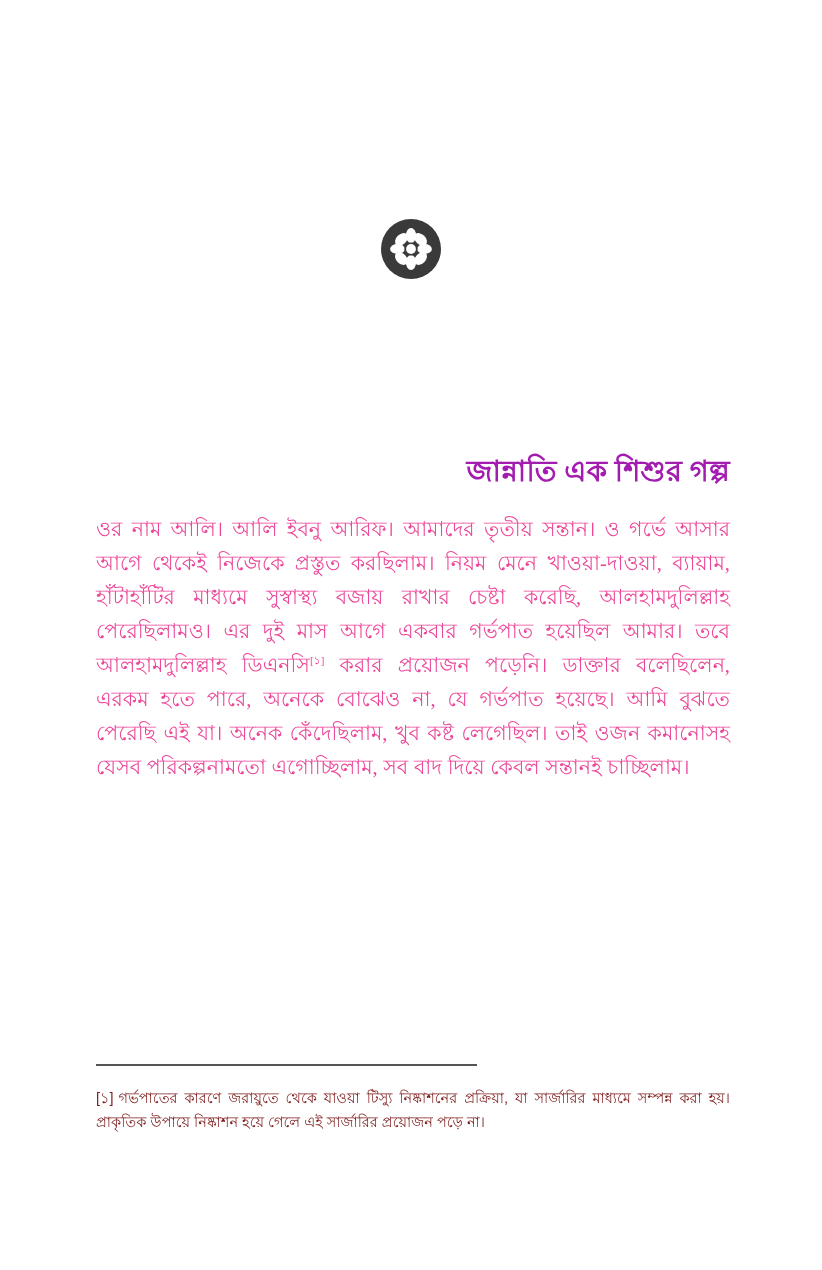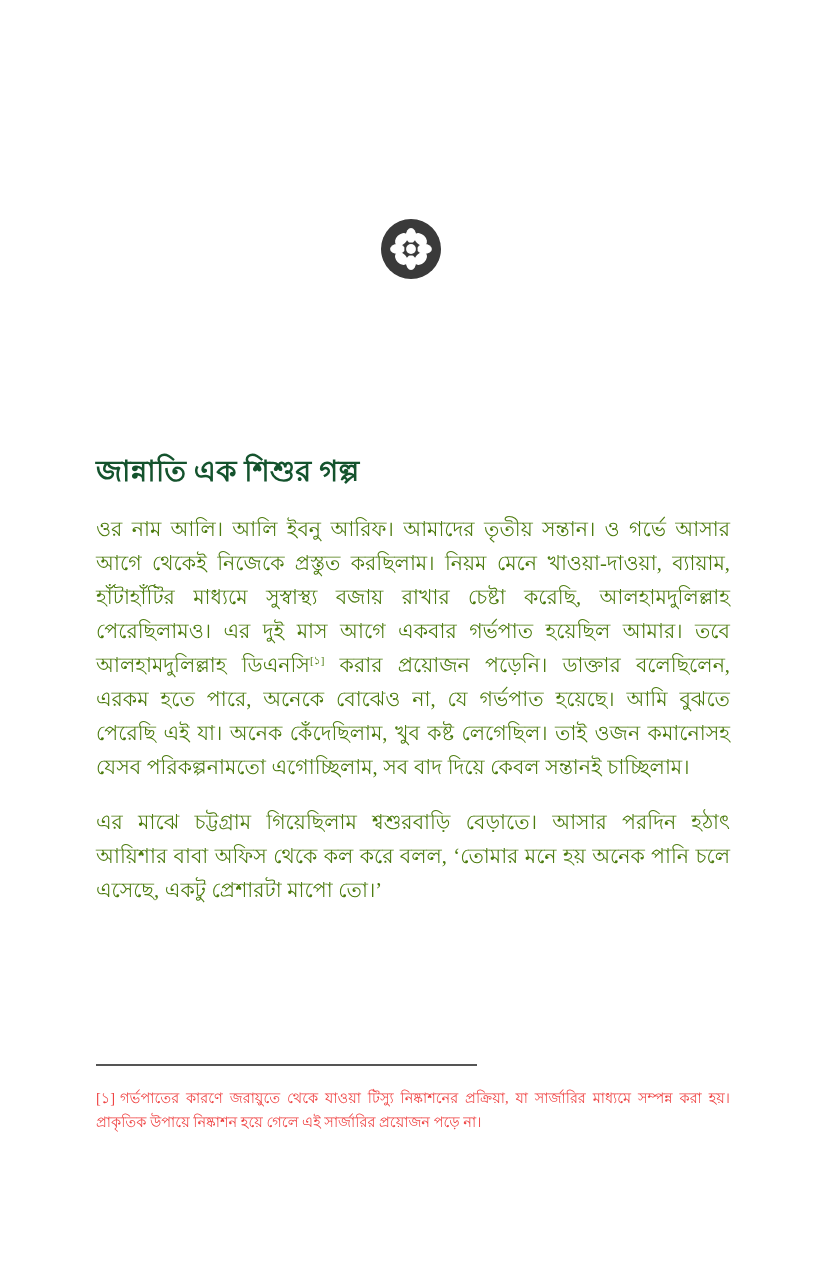--- a/index.html
+++ b/index.html
@@ -35,44 +35,44 @@
   .ornament-wrap svg {
     display: block;
   }
 
   
   .chapter-title {
     position: absolute;
     left: 96px;
     top: 432px;
     width: 634px;
-    text-align: left;
+    text-align: right;
     font-size: 29px;
     line-height: 40px;
     font-weight: 700;
     letter-spacing: 0.3px;
-    color: #14532d;
+    color: #a21caf;
     font-family: "Liberation Serif", "DejaVu Serif", serif;
   }
 
   
   .body-block {
     position: absolute;
     left: 96px;
     top: 512px;
     width: 634px;
   }
 
   .para {
     margin: 0 0 21px 0;
     font-size: 20.5px;
     line-height: 34px;
     text-align: justify;
     text-justify: inter-word;
-    color: #4d7c0f;
+    color: #ec4899;
     font-family: "Liberation Serif", "DejaVu Serif", serif;
     word-spacing: 0.5px;
   }
   .para:last-child {
     margin-bottom: 0;
   }
   .para.last-line-left {
     text-align-last: left;
   }
 
@@ -94,22 +94,22 @@
 
   .footnote {
     position: absolute;
     left: 96px;
     top: 1086px;
     width: 634px;
     font-size: 14.5px;
     line-height: 24px;
     text-align: justify;
     text-align-last: left;
-    color: #ef4444;
-    font-family: Liberation Serif, serif;
+    color: #7f1d1d;
+    font-family: Liberation Sans, sans-serif;
   }
   .footnote .fn-marker {
     margin-right: 5px;
   }
 </style>
 </head>
 <body>
 
 <div class="page">
 
@@ -138,20 +138,19 @@
     </svg>
   </div>
 
   <h1 class="chapter-title">জান্নাতি এক শিশুর গল্প</h1>
 
   <div class="body-block">
 
     <p class="para"><span>ওর নাম আলি। আলি ইবনু আরিফ। আমাদের তৃতীয় সন্তান। ও গর্ভে আসার আগে থেকেই নিজেকে প্রস্তুত করছিলাম। নিয়ম মেনে খাওয়া-দাওয়া, ব্যায়াম, হাঁটাহাঁটির মাধ্যমে সুস্বাস্থ্য বজায় রাখার চেষ্টা করেছি, আলহামদুলিল্লাহ পেরেছিলামও। এর দুই মাস আগে একবার গর্ভপাত হয়েছিল আমার। তবে আলহামদুলিল্লাহ ডিএনসি</span><sup class="fn-ref">[১]</sup><span> করার প্রয়োজন পড়েনি। ডাক্তার বলেছিলেন, এরকম হতে পারে, অনেকে বোঝেও না, যে গর্ভপাত হয়েছে। আমি বুঝতে পেরেছি এই যা। অনেক কেঁদেছিলাম, খুব কষ্ট লেগেছিল। তাই ওজন কমানোসহ যেসব পরিকল্পনামতো এগোচ্ছিলাম, সব বাদ দিয়ে কেবল সন্তানই চাচ্ছিলাম।</span></p>
 
 
-    <p class="para last-line-left">এর মাঝে চট্টগ্রাম গিয়েছিলাম শ্বশুরবাড়ি বেড়াতে। আসার পরদিন হঠাৎ আয়িশার বাবা অফিস থেকে কল করে বলল, ‘তোমার মনে হয় অনেক পানি চলে এসেছে, একটু প্রেশারটা মাপো তো।’</p>
   </div>
 
   <div class="footnote-rule"></div>
 
   <div class="footnote"><span class="fn-marker">[১]</span><span>গর্ভপাতের কারণে জরায়ুতে থেকে যাওয়া টিস্যু নিষ্কাশনের প্রক্রিয়া, যা সার্জারির মাধ্যমে সম্পন্ন করা হয়। প্রাকৃতিক উপায়ে নিষ্কাশন হয়ে গেলে এই সার্জারির প্রয়োজন পড়ে না।</span></div>
 
 </div>
 
 </body></html>

